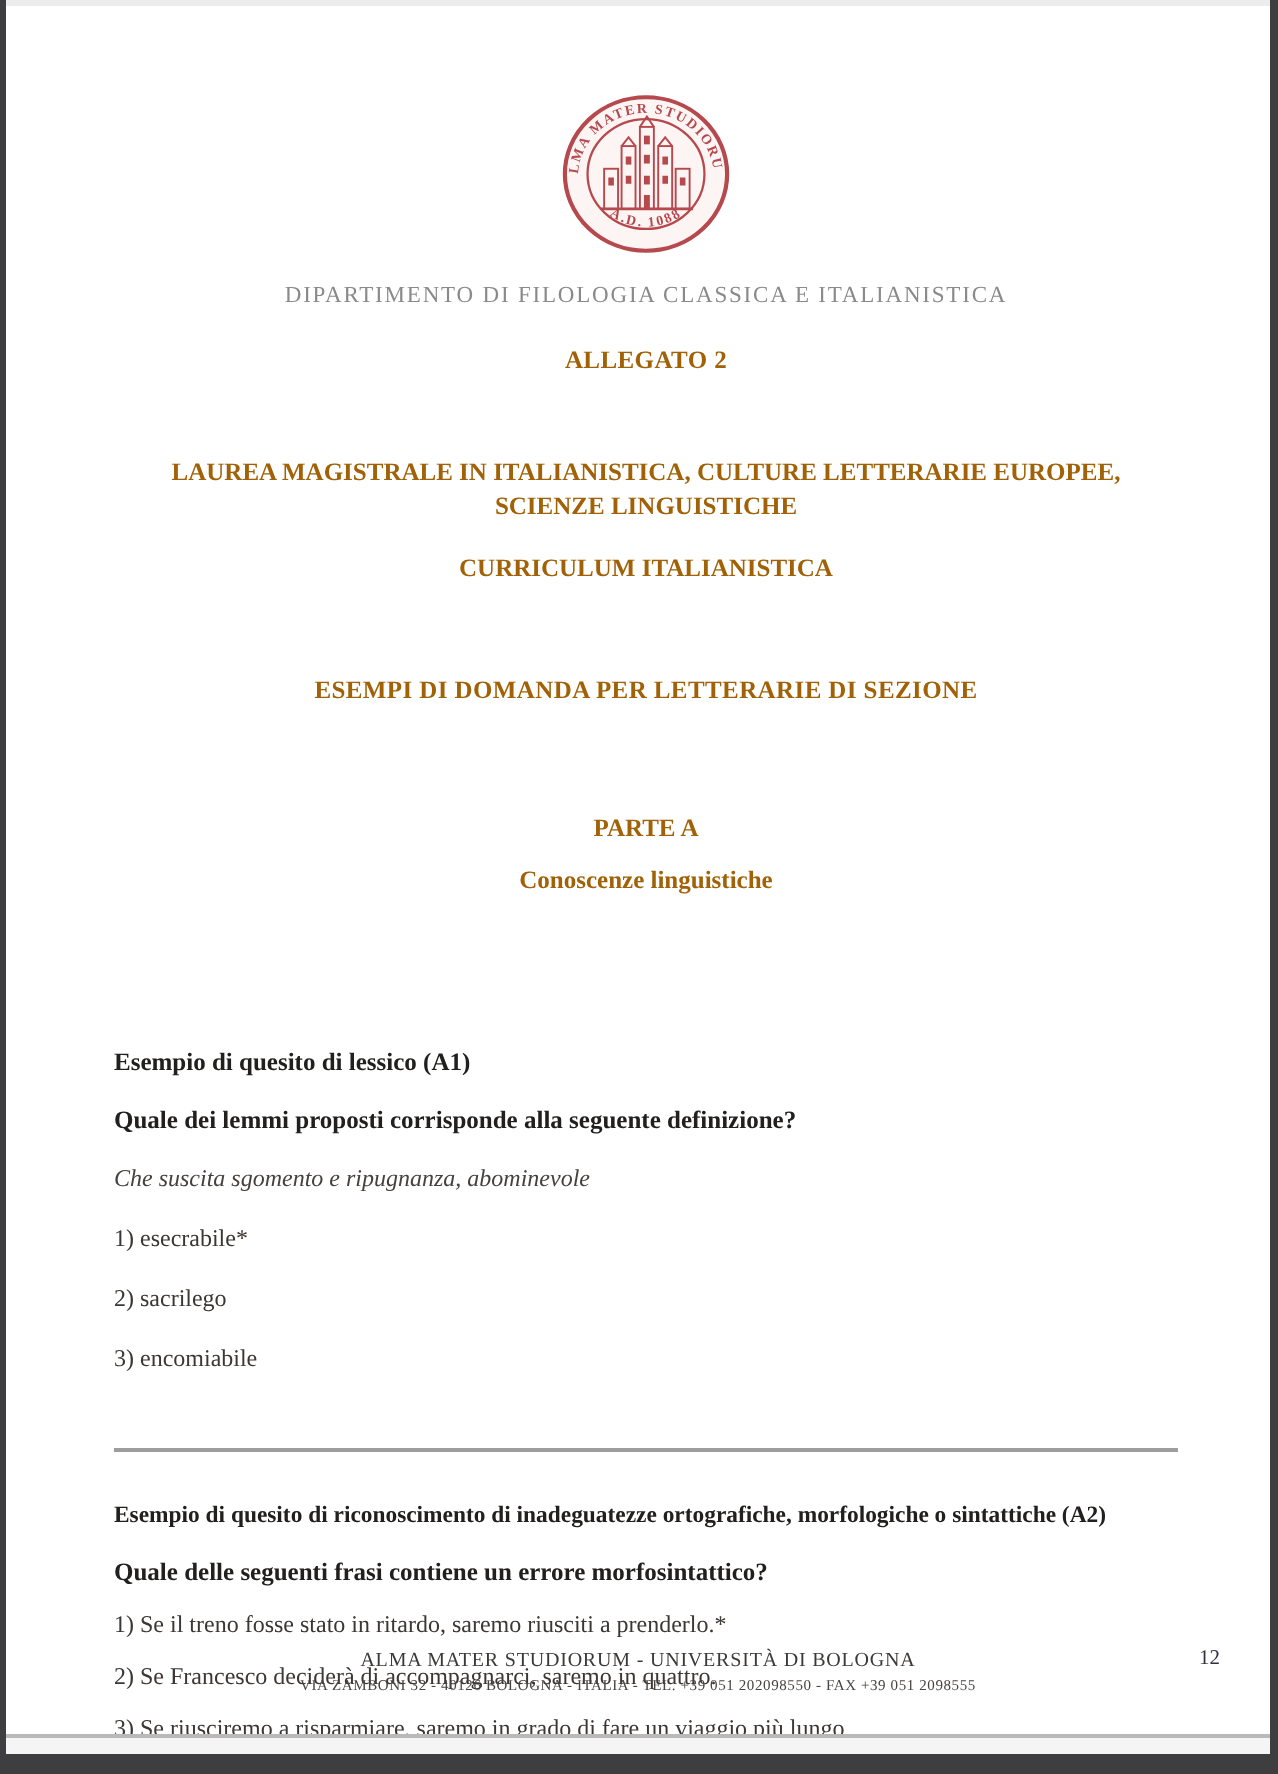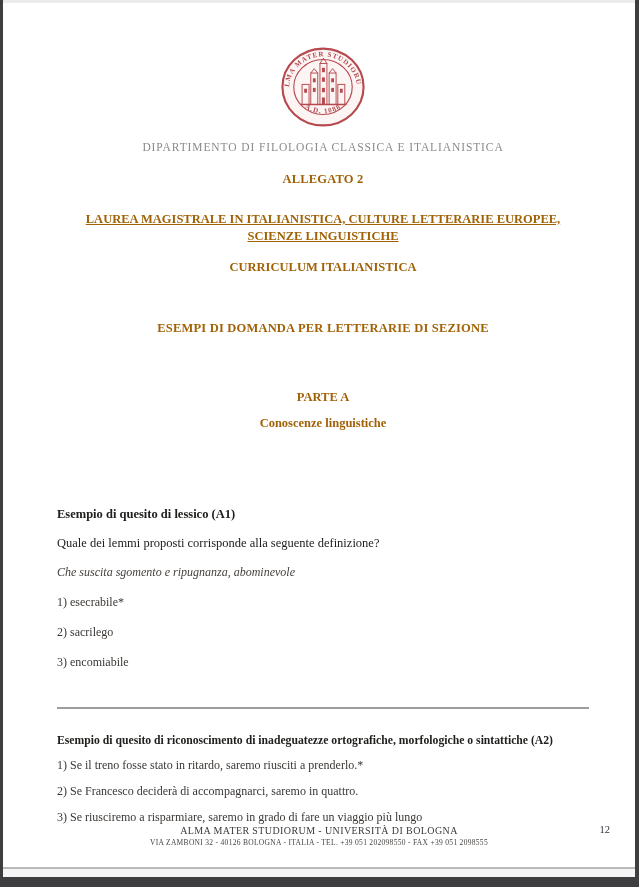--- a/index.html
+++ b/index.html
@@ -35,29 +35,29 @@
   .dept-name{
     margin-top:9px;
     text-align:center;
     font-size:11.5px;
     letter-spacing:0.9px;
     color:#8a8a8a;
   }
 
   .h-center{ text-align:center; font-weight:bold; color:#a16207; }
   .allegato{ margin-top:19px; font-size:12.5px; letter-spacing:0.2px; }
-  .degree{ margin-top:24px; font-size:12.5px; line-height:17px; max-width:505px; margin-left:auto; margin-right:auto;text-decoration:underline; }
+  .degree{ margin-top:40px; font-size:12.5px; line-height:17px; max-width:505px; margin-left:auto; margin-right:auto; }
   .curriculum{ margin-top:15px; font-size:12.5px; }
   .esempi{ margin-top:46px; font-size:12.5px; letter-spacing:0.2px; }
   .parte{ margin-top:54px; font-size:12.5px; }
   .parte-sub{ margin-top:11px; font-size:12.5px; }
 
   .sec-title{ font-weight:bold; font-size:12.5px; color:#21201e; }
   .sec-title-a1{ margin-top:76px; }
-  .sec-question{ margin-top:14px; font-weight:normal; font-size:12.5px; color:#21201e; }
+  .sec-question{ margin-top:14px; font-weight:bold; font-size:12.5px; color:#21201e; }
   .sec-prompt{ margin-top:14px; font-style:italic; font-size:12px; color:#45413e; }
   .opt{ margin-top:15px; font-size:12px; color:#3b3734; }
 
   .divider{
     margin-top:37px;
     border:none;
     border-top:2px solid #9d9d9d;
     width:100%;
   }
 
@@ -141,20 +141,21 @@
         <div class="sec-prompt">Che suscita sgomento e ripugnanza, abominevole</div>
         <div class="opt">1) esecrabile*</div>
         <div class="opt">2) sacrilego</div>
         <div class="opt">3) encomiabile</div>
       </div>
 
       <hr class="divider">
 
       <div>
         <div class="sec-title sec-title-a2">Esempio di quesito di riconoscimento di inadeguatezze ortografiche, morfologiche o sintattiche (A2)</div>
+        <div class="sec-question q2">Quale delle seguenti frasi contiene un errore morfosintattico?</div>
         <div class="opt opt2">1) Se il treno fosse stato in ritardo, saremo riusciti a prenderlo.*</div>
         <div class="opt opt2">2) Se Francesco deciderà di accompagnarci, saremo in quattro.</div>
         <div class="opt opt2">3) Se riusciremo a risparmiare, saremo in grado di fare un viaggio più lungo</div>
       </div>
 
       <div class="footer">
         <div class="footer-line1">ALMA MATER STUDIORUM - UNIVERSITÀ DI BOLOGNA</div>
         <div class="footer-line2">VIA ZAMBONI 32 - 40126 BOLOGNA - ITALIA -  TEL. +39 051 202098550 - FAX +39 051 2098555</div>
         <div class="page-number">12</div>
       </div>

